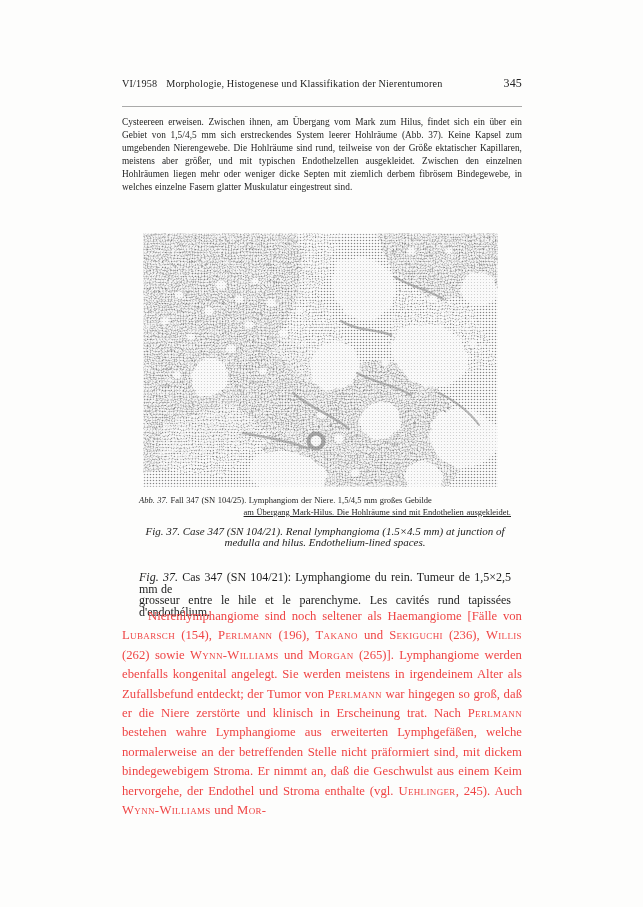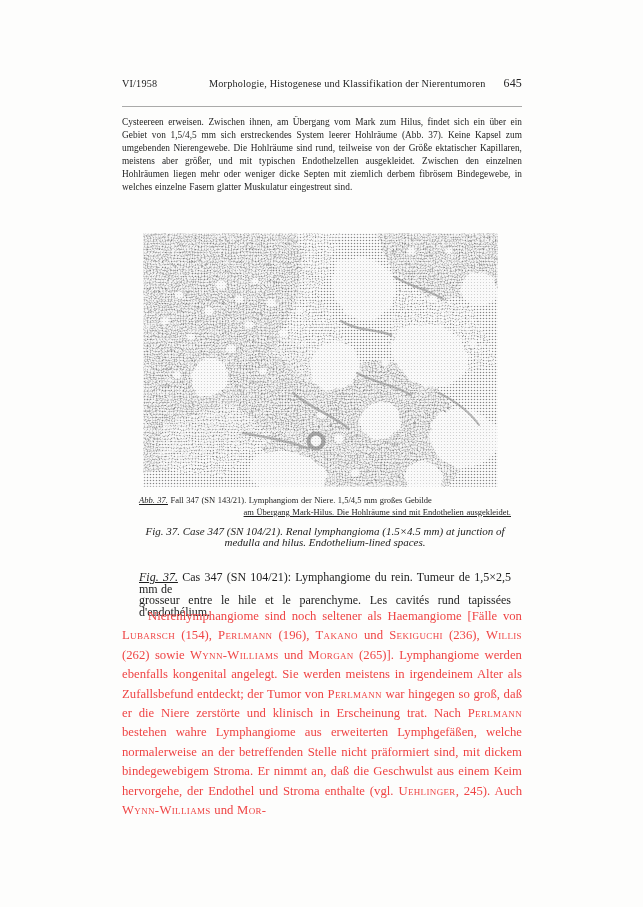--- a/index.html
+++ b/index.html
@@ -34,22 +34,22 @@
     display: flex;
     align-items: baseline;
     font-size: 10.2px;
     letter-spacing: .18px;
     color: #232323;
     white-space: nowrap;
   }
   #running-head .rh-folio-left { flex: 0 0 auto; }
   #running-head .rh-title {
     flex: 1 1 auto;
-    text-align: right;
-    padding: 0 18px;
+    text-align: left;
+    padding: 0 9px;
   }
   #running-head .rh-folio-right {
     flex: 0 0 auto;
     font-size: 12px;
   }
   #rule-under-head {
     position: absolute;
     left: 122px;
     top: 106px;
     width: 400px;
@@ -107,21 +107,21 @@
     font-style: italic;
     text-align: center;
   }
   #caption-fr {
     top: 572px;
     font-size: 12px;
     line-height: 11.5px;
     text-align: justify;
   }
   #caption-fr .cap-line2 { display: block; }
-  .cap-label { font-style: italic; text-decoration: underline; }
+  .cap-label { font-style: italic; }
 
   
   #para-main {
     top: 607px;
     font-size: 12.7px;
     line-height: 19.4px;
     letter-spacing: .02px;
     color: #ef4444;
     text-indent: 26px;
   }
@@ -134,21 +134,21 @@
   #para-intro, #para-main, #caption-de, #caption-fr { word-spacing: .4px; }
 </style>
 </head>
 <body>
 
 <div id="page-sheet"></div>
 
 <div id="running-head">
   <span class="rh-folio-left">VI/1958</span>
   <span class="rh-title">Morphologie, Histogenese und Klassifikation der Nierentumoren</span>
-  <span class="rh-folio-right">645</span>
+  <span class="rh-folio-right">345</span>
 </div>
 <div id="rule-under-head"></div>
 
 <div class="body-col" id="para-intro">Cysteereen erweisen. Zwischen ihnen, am Übergang vom Mark zum Hilus, findet sich ein über ein Gebiet von 1,5/4,5 mm sich erstreckendes System leerer Hohlräume (Abb. 37). Keine Kapsel zum umgebenden Nierengewebe. Die Hohlräume sind rund, teilweise von der Größe ektatischer Kapillaren, meistens aber größer, und mit typischen Endothelzellen ausgekleidet. Zwischen den einzelnen Hohlräumen liegen mehr oder weniger dicke Septen mit ziemlich derbem fibrösem Bindegewebe, in welches einzelne Fasern glatter Muskulatur eingestreut sind.</div>
 
 <div id="plate-frame">
   <svg width="355" height="254" viewBox="0 0 355 254" xmlns="http://www.w3.org/2000/svg" shape-rendering="auto">
     <defs>
 
       <pattern id="halftone" width="3" height="3" patternUnits="userSpaceOnUse">
@@ -259,21 +259,21 @@
       <rect x="0" y="0" width="355" height="254" filter="url(#grain)" fill="#ffffff" opacity="0.55"></rect>
       <rect x="0" y="0" width="355" height="254" fill="url(#halftoneLight)" opacity="0.22"></rect>
 
       <rect x="0" y="0" width="355" height="254" fill="none" stroke="#ffffff" stroke-width="3" opacity="0.35"></rect>
     </g>
   </svg>
 </div>
 
 <div class="caption" id="caption-de">
   <span class="cap-label">Abb. 37.</span>
-  <span>Fall 347 (SN 143/21). Lymphangiom der Niere. 1,5/4,5 mm großes Gebilde</span>
+  <span>Fall 347 (SN 104/25). Lymphangiom der Niere. 1,5/4,5 mm großes Gebilde</span>
   <span class="cap-line2">am Übergang Mark-Hilus. Die Hohlräume sind mit Endothelien ausgekleidet.</span>
 </div>
 
 <div class="caption" id="caption-en">
   <span>Fig. 37.</span>
   <span>Case 347 (SN 104/21). Renal lymphangioma (1.5×4.5 mm) at junction of medulla</span>
   <span class="cap-line2">and hilus. Endothelium-lined spaces.</span>
 </div>
 
 <div class="caption" id="caption-fr">

